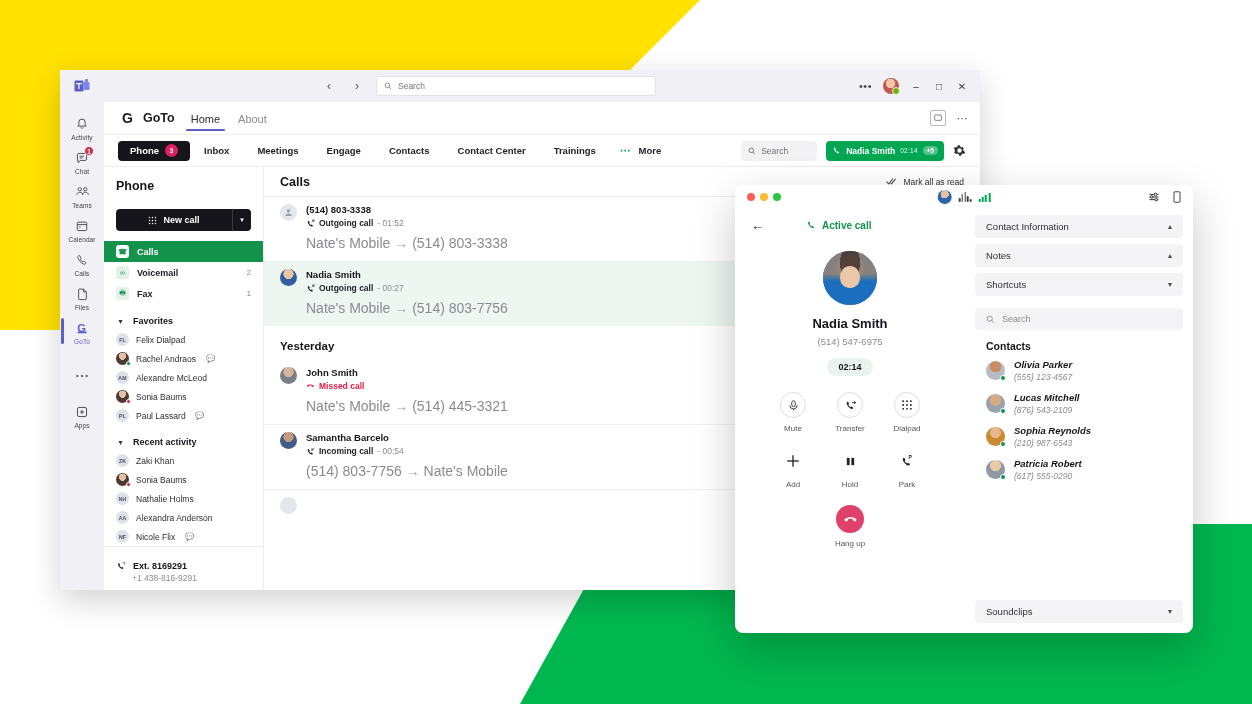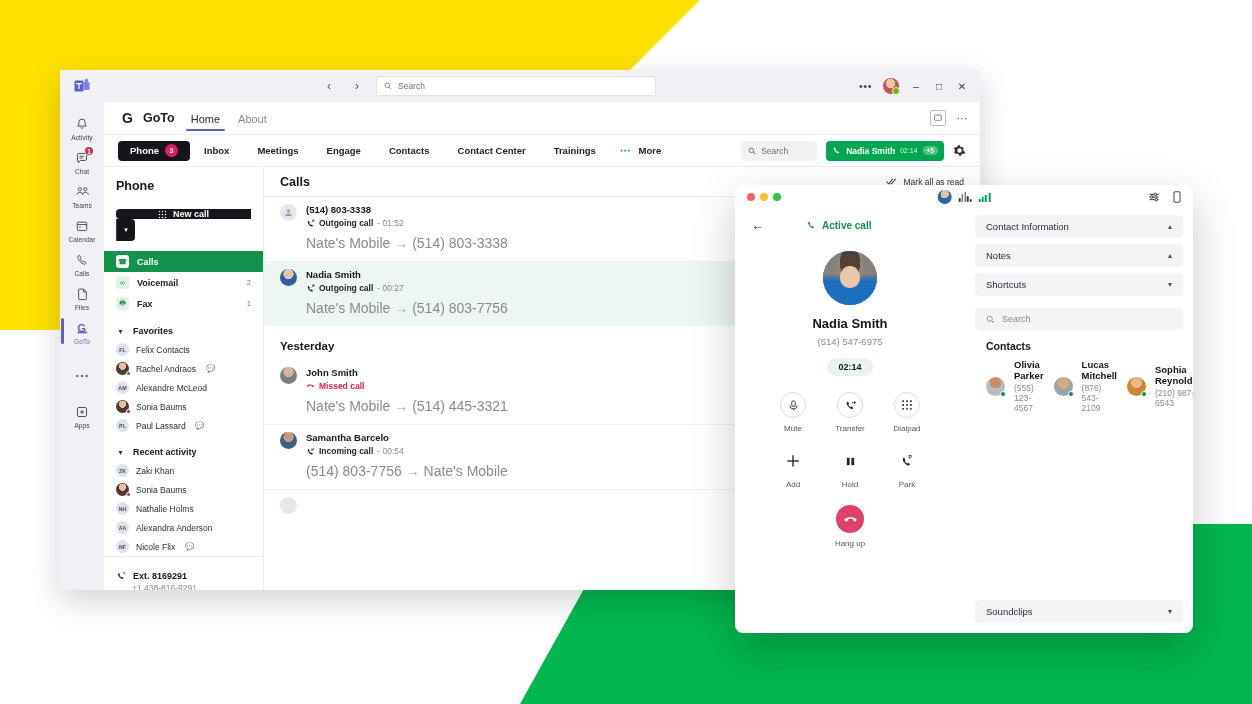--- a/index.html
+++ b/index.html
@@ -145,21 +145,21 @@
   }
   .gear { font-size:13px; color:#30303a; line-height:1; }
 
   
   .content-cols { flex:1; display:flex; min-height:0; }
   .phone-pane {
     width: 160px; flex:0 0 160px; border-right:1px solid #ECECEF;
     display:flex; flex-direction:column; background:#fff; min-height:0;
   }
   .phone-title { font-size:12.5px; font-weight:bold; color:#15151b; padding: 12px 12px 8px; }
-  .newcall-row { padding: 8px 12px 10px; display:flex;flex-direction:column; }
+  .newcall-row { padding: 8px 12px 10px; display:flex; }
   .newcall-btn {
     flex:1; height:22px; background:#15151B; color:#fff; border-radius:4px 0 0 4px;
     display:flex; align-items:center; justify-content:center; gap:6px; font-size:9px; font-weight:600;
   }
   .newcall-caret {
     width:19px; height:22px; background:#15151B; color:#fff; border-left:1px solid #3a3a42;
     border-radius:0 4px 4px 0; display:flex; align-items:center; justify-content:center; font-size:7px;
   }
   .pnav { }
   .pnav-item {
@@ -322,21 +322,21 @@
     padding: 0 11px; font-size:9.5px; color:#2c2c35;
   }
   .acc .car { margin-left:auto; font-size:8px; color:#4a4a55; }
   .acc-open-body { padding: 4px 0 0; flex:1; min-height:0; display:flex; flex-direction:column; }
   .cw-search {
     background:#F4F4F6; border-radius:4px; height:22px; display:flex; align-items:center;
     gap:7px; padding: 0 11px; margin: 2px 0 10px;
   }
   .cw-search .ph { font-size:9px; color:#8a8a93; }
   .contacts-lbl { font-size:10.5px; font-weight:bold; color:#15151b; margin: 0 0 7px 11px; }
-  .cclist { display:flex; flex-direction:row; gap:10px; padding-left:11px; }
+  .cclist { display:flex; flex-direction:column; gap:10px; padding-left:11px;font-style:italic; }
   .cc { display:flex; align-items:center; gap:9px; }
   .cc-av {
     width:19px; height:19px; border-radius:50%; flex:0 0 19px; position:relative;
   }
   .cc-av .pres2 {
     position:absolute; right:-1px; bottom:-1px; width:6px; height:6px; border-radius:50%;
     background:#13924B; border:1.2px solid #fff;
   }
   .cc-a1 { background: radial-gradient(circle at 50% 30%, #c98f63 0 34%, #b5bcc6 36% 100%); }
   .cc-a2 { background: radial-gradient(circle at 50% 32%, #d9a97f 0 34%, #9aa3ad 36% 100%); }
@@ -587,21 +587,21 @@
             </div>
           </div>
 
           <div class="sec-head">
             <span class="sec-caret">▾</span>
             <span class="sec-name">Favorites</span>
           </div>
           <div>
             <div class="plist-item">
               <span class="av">FL</span>
-              <span class="plist-name">Felix Contacts</span>
+              <span class="plist-name">Felix Dialpad</span>
             </div>
             <div class="plist-item">
               <span class="av photo">
                   <i class="pres online"></i>
                 </span>
               <span class="plist-name">Rachel Andraos</span>
               <span class="chat-bub">💬</span>
             </div>
             <div class="plist-item">
               <span class="av">AM</span>

